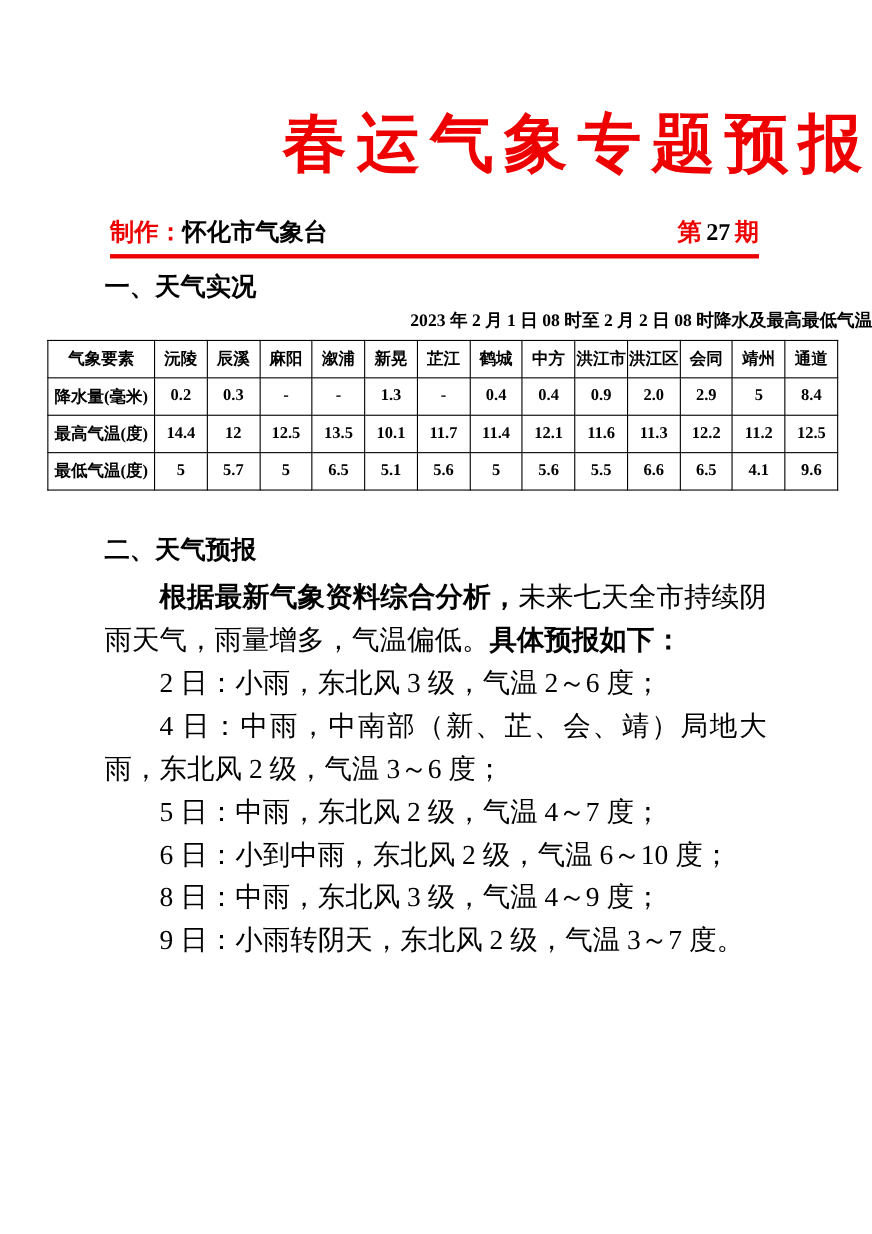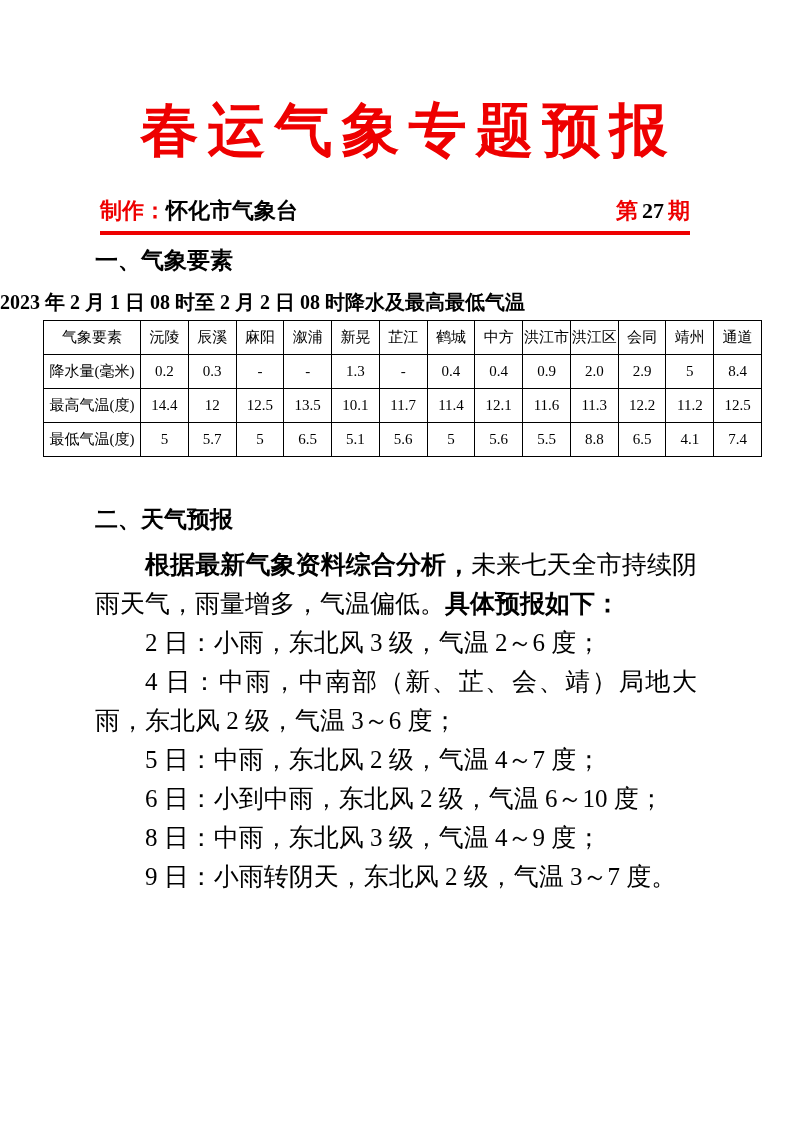--- a/index.html
+++ b/index.html
@@ -4,49 +4,49 @@
 <style>
   :root { --red:#ee0000; --ink:#000000; }
   * { margin:0; padding:0; box-sizing:border-box; }
   html,body { background:#ffffff; }
   body {
     width:793px; height:1122px; overflow:hidden;
     font-family:"Liberation Serif","DejaVu Serif",serif;
     color:var(--ink);
   }
   .doc-title {
-    padding-top:86px; text-align:center;
+    padding-top:86px; text-align:right;
     font-size:58px; line-height:90px; font-weight:bold;
     color:var(--red); letter-spacing:9px; white-space:nowrap;margin-left:24px;
   }
   .meta-line {
     display:flex; justify-content:space-between; align-items:center;
     margin:20px 103px 0 100px;
     font-size:22px; line-height:30px; font-weight:bold; white-space:nowrap;
   }
   .red { color:var(--red); }
   .num { margin:0 4px; color:var(--ink); }
   .red-rule { height:4px; background:var(--red); margin:5px 103px 0 100px; }
   .section-heading {
     margin:11px 0 0 95px;
     font-size:23px; line-height:30px; font-weight:bold;
   }
-  .section-heading.second { margin-top:49px;font-family:Liberation Mono, monospace; }
+  .section-heading.second { margin-top:39px; }
   .table-title {
-    margin-top:13px; text-align:left;
-    font-size:20px; line-height:27px; font-weight:bold;
+    margin-top:2px; text-align:right;
+    font-size:16px; line-height:27px; font-weight:bold;
   }
   table.weather {
     border-collapse:collapse; table-layout:fixed;
     margin:4px 0 0 43px; width:719px;
   }
   table.weather th, table.weather td {
     border:1px solid #000; height:34px; padding:0;
     text-align:center; vertical-align:middle;
-    font-size:15px; font-weight:normal;
+    font-size:15px; font-weight:bold;
   }
   table.weather .feature-col { width:97px; }
   .body-text {
     margin:9px 96px 0 95px;
     font-size:25px; line-height:39px; text-align:justify;
   }
   .body-text p { text-indent:2em; }
   .bold { font-weight:bold; }
 </style>
 </head>
@@ -60,21 +60,21 @@
     <span>
       <span class="red">制作：</span><span>怀化市气象台</span>
     </span>
     <span>
       <span class="red">第</span><span class="num">27</span><span class="red">期</span>
     </span>
   </div>
 
   <div class="red-rule"></div>
 
-  <h2 class="section-heading">一、气象要素</h2>
+  <h2 class="section-heading">一、天气实况</h2>
 
   <div class="table-title">2023 年 2 月 1 日 08 时至 2 月 2 日 08 时降水及最高最低气温</div>
 
   <table class="weather">
     <tbody>
         <tr>
       <th class="feature-col">气象要素</th>
       <th>沅陵</th>
       <th>辰溪</th>
       <th>麻阳</th>
@@ -125,24 +125,24 @@
       <td class="feature-col">最低气温(度)</td>
       <td>5</td>
       <td>5.7</td>
       <td>5</td>
       <td>6.5</td>
       <td>5.1</td>
       <td>5.6</td>
       <td>5</td>
       <td>5.6</td>
       <td>5.5</td>
-      <td>8.8</td>
+      <td>6.6</td>
       <td>6.5</td>
       <td>4.1</td>
-      <td>7.4</td>
+      <td>9.6</td>
     </tr>
   </tbody>
     </table>
 
   <h2 class="section-heading second">二、天气预报</h2>
 
   <div class="body-text">
     <p><span class="bold">根据最新气象资料综合分析，</span><span>未来七天全市持续阴雨天气，雨量增多，气温偏低。</span><span class="bold">具体预报如下：</span></p>
     <p>2 日：小雨，东北风 3 级，气温 2～6 度；</p>
     <p>4 日：中雨，中南部（新、芷、会、靖）局地大雨，东北风 2 级，气温 3～6 度；</p>

